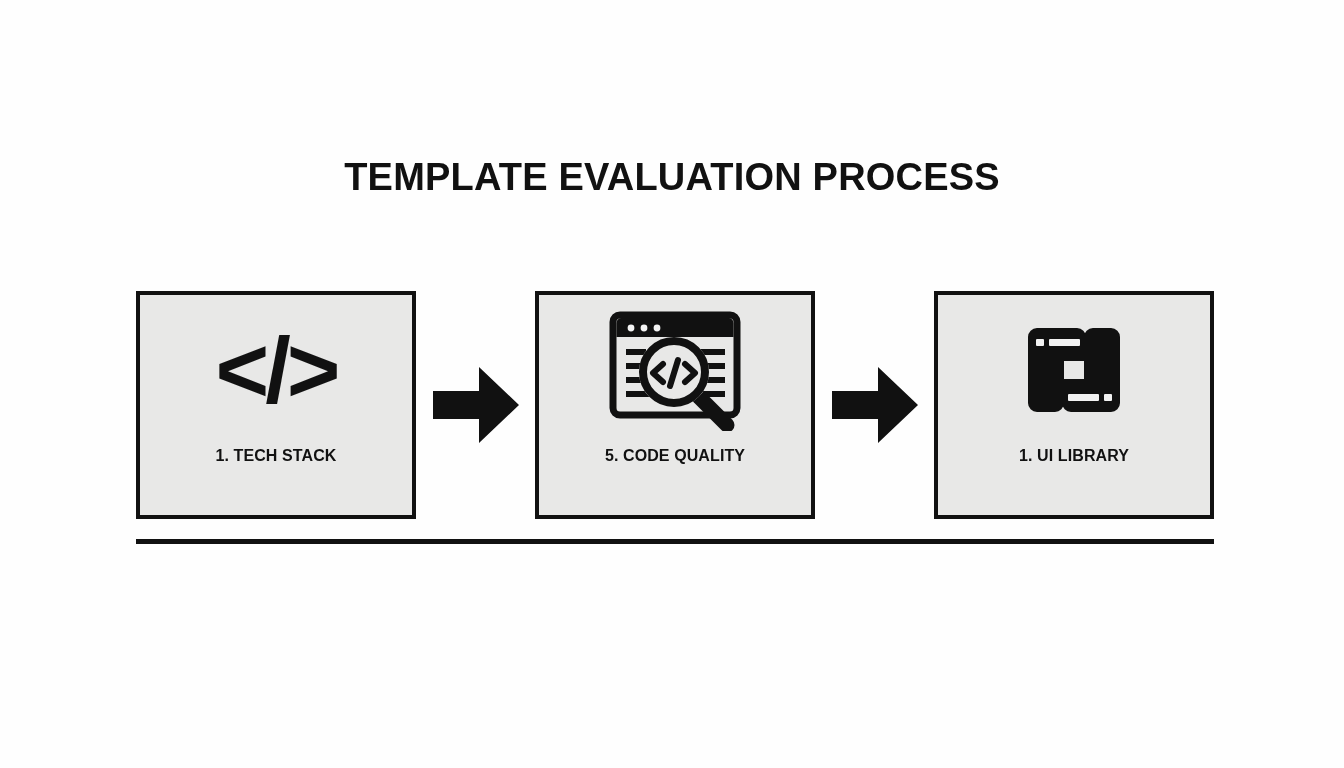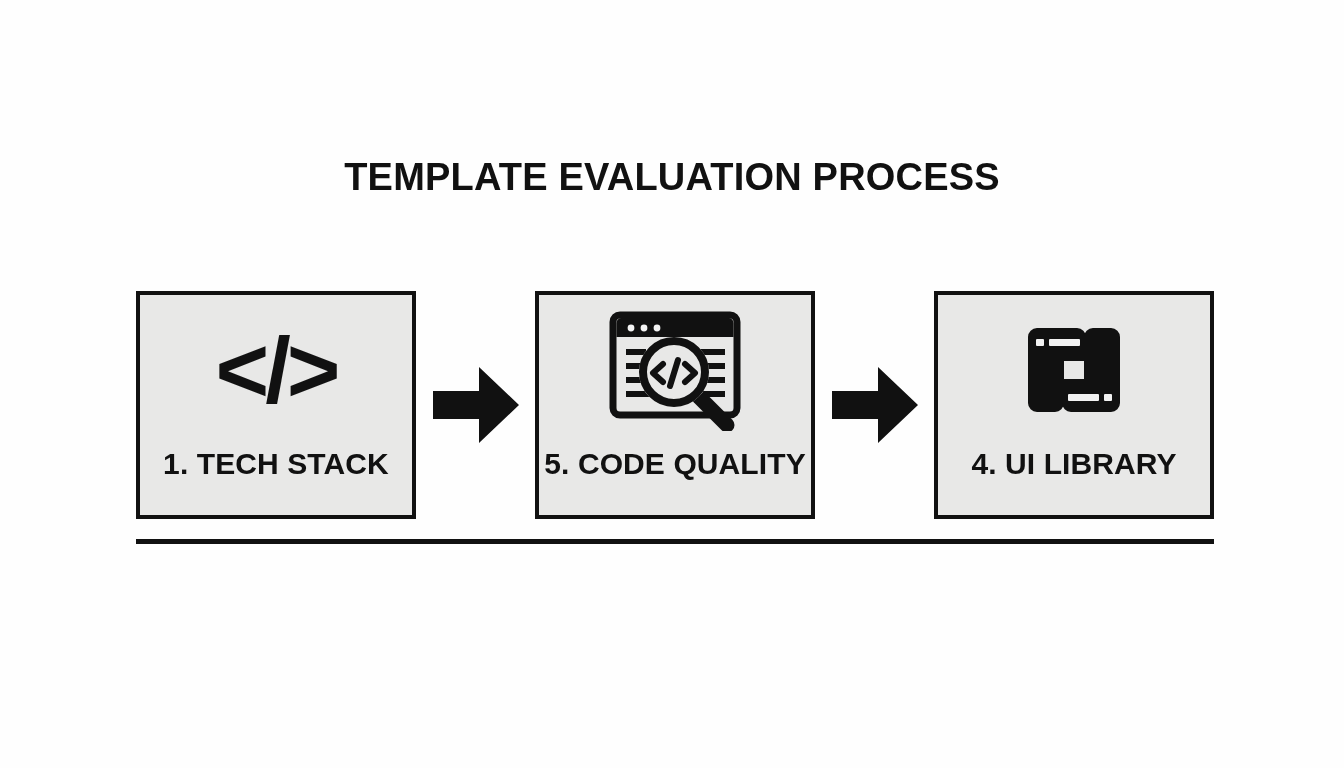--- a/index.html
+++ b/index.html
@@ -62,21 +62,21 @@
     width: 100%;
     display: flex;
     align-items: center;
     justify-content: center;
   }
   .step-label {
     width: 100%;
     text-align: center;
     font-family: "Liberation Sans", sans-serif;
     font-weight: bold;
-    font-size: 30px;
+    font-size: 16px;
     color: #111111;
     letter-spacing: 0.1px;
     white-space: nowrap;
     margin-top: 2px;
   }
   
   .code-glyph {
     font-family: "Liberation Sans", sans-serif;
     font-weight: bold;
     font-size: 92px;
@@ -176,20 +176,20 @@
                    h-18 a9 9 0 0 1 -9 -9 z" fill="#111111"></path>
           <rect x="14" y="12" width="8" height="7" rx="1" fill="#f2f2f2"></rect>
           <rect x="27" y="12" width="31" height="7" rx="1" fill="#f2f2f2"></rect>
 
           <path d="M98 76 a9 9 0 0 1 -9 9 h-40 a9 9 0 0 1 -9 -9 v-24 h22 v-42 a9 9 0 0 1 9 -9
                    h18 a9 9 0 0 1 9 9 z" fill="#111111"></path>
           <rect x="82" y="67" width="8" height="7" rx="1" fill="#f2f2f2"></rect>
           <rect x="46" y="67" width="31" height="7" rx="1" fill="#f2f2f2"></rect>
         </svg>
       </div>
-      <div class="step-label">4. UI LIBRARY</div>
+      <div class="step-label">1. UI LIBRARY</div>
     </div>
 
   </div>
 
   <div class="bottom-rule"></div>
 
 </div>
 
 </body></html>

